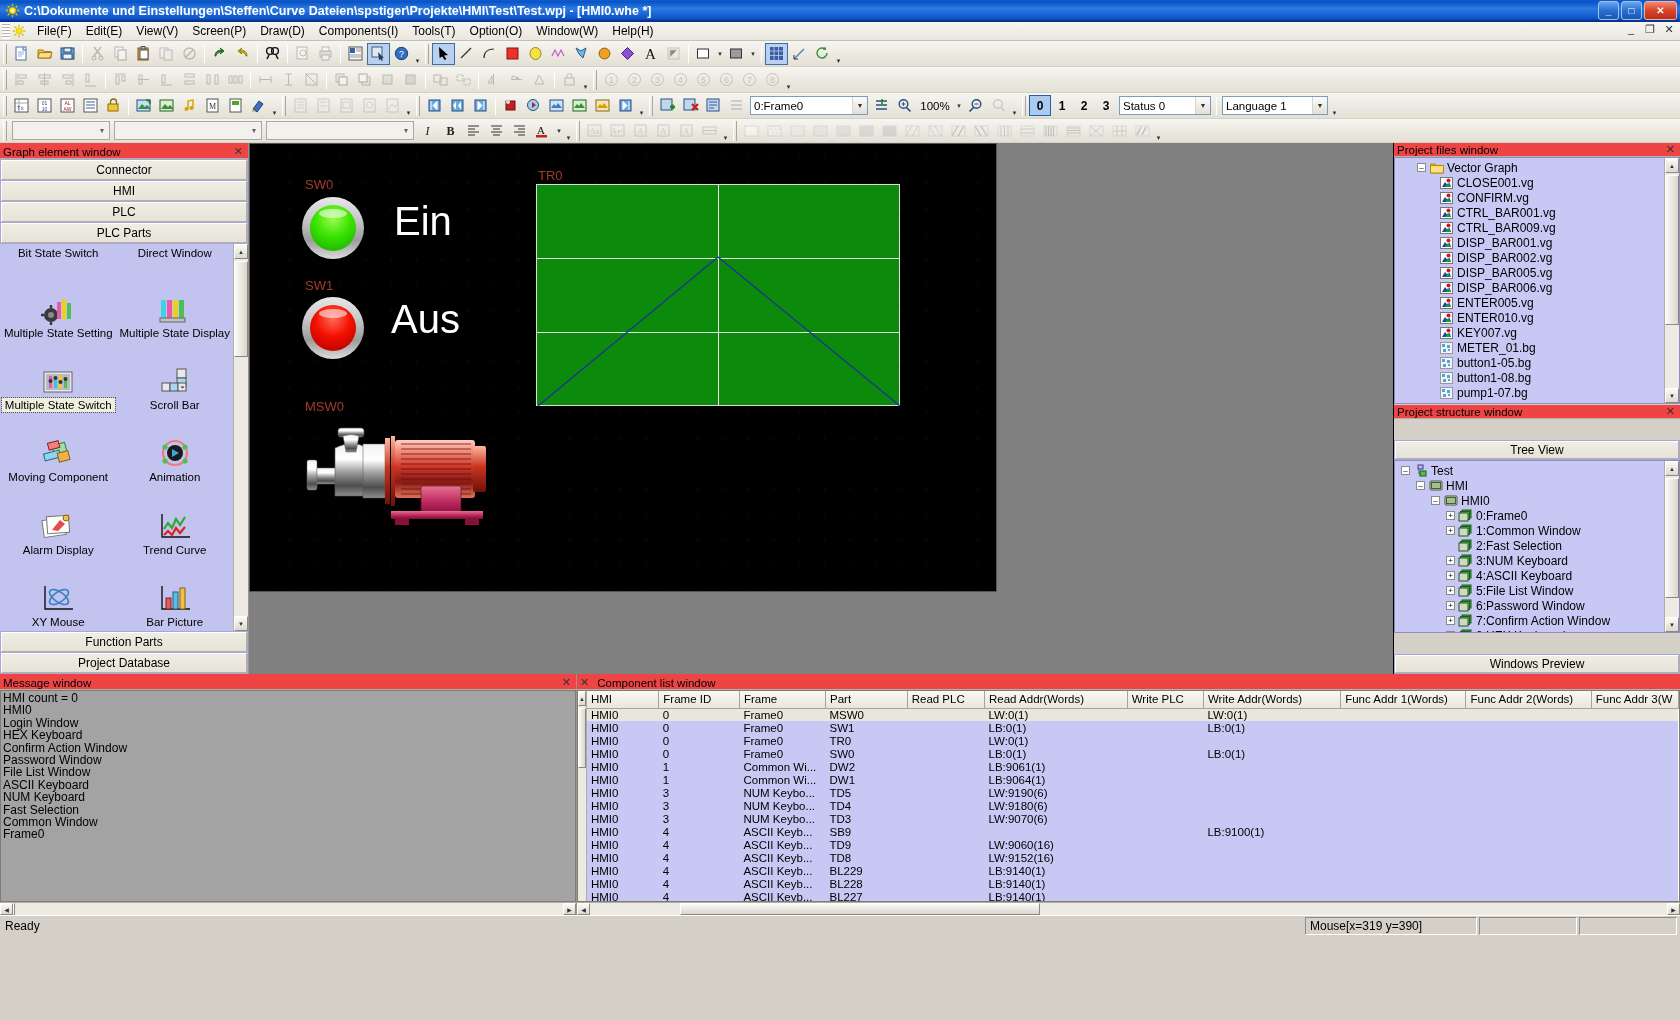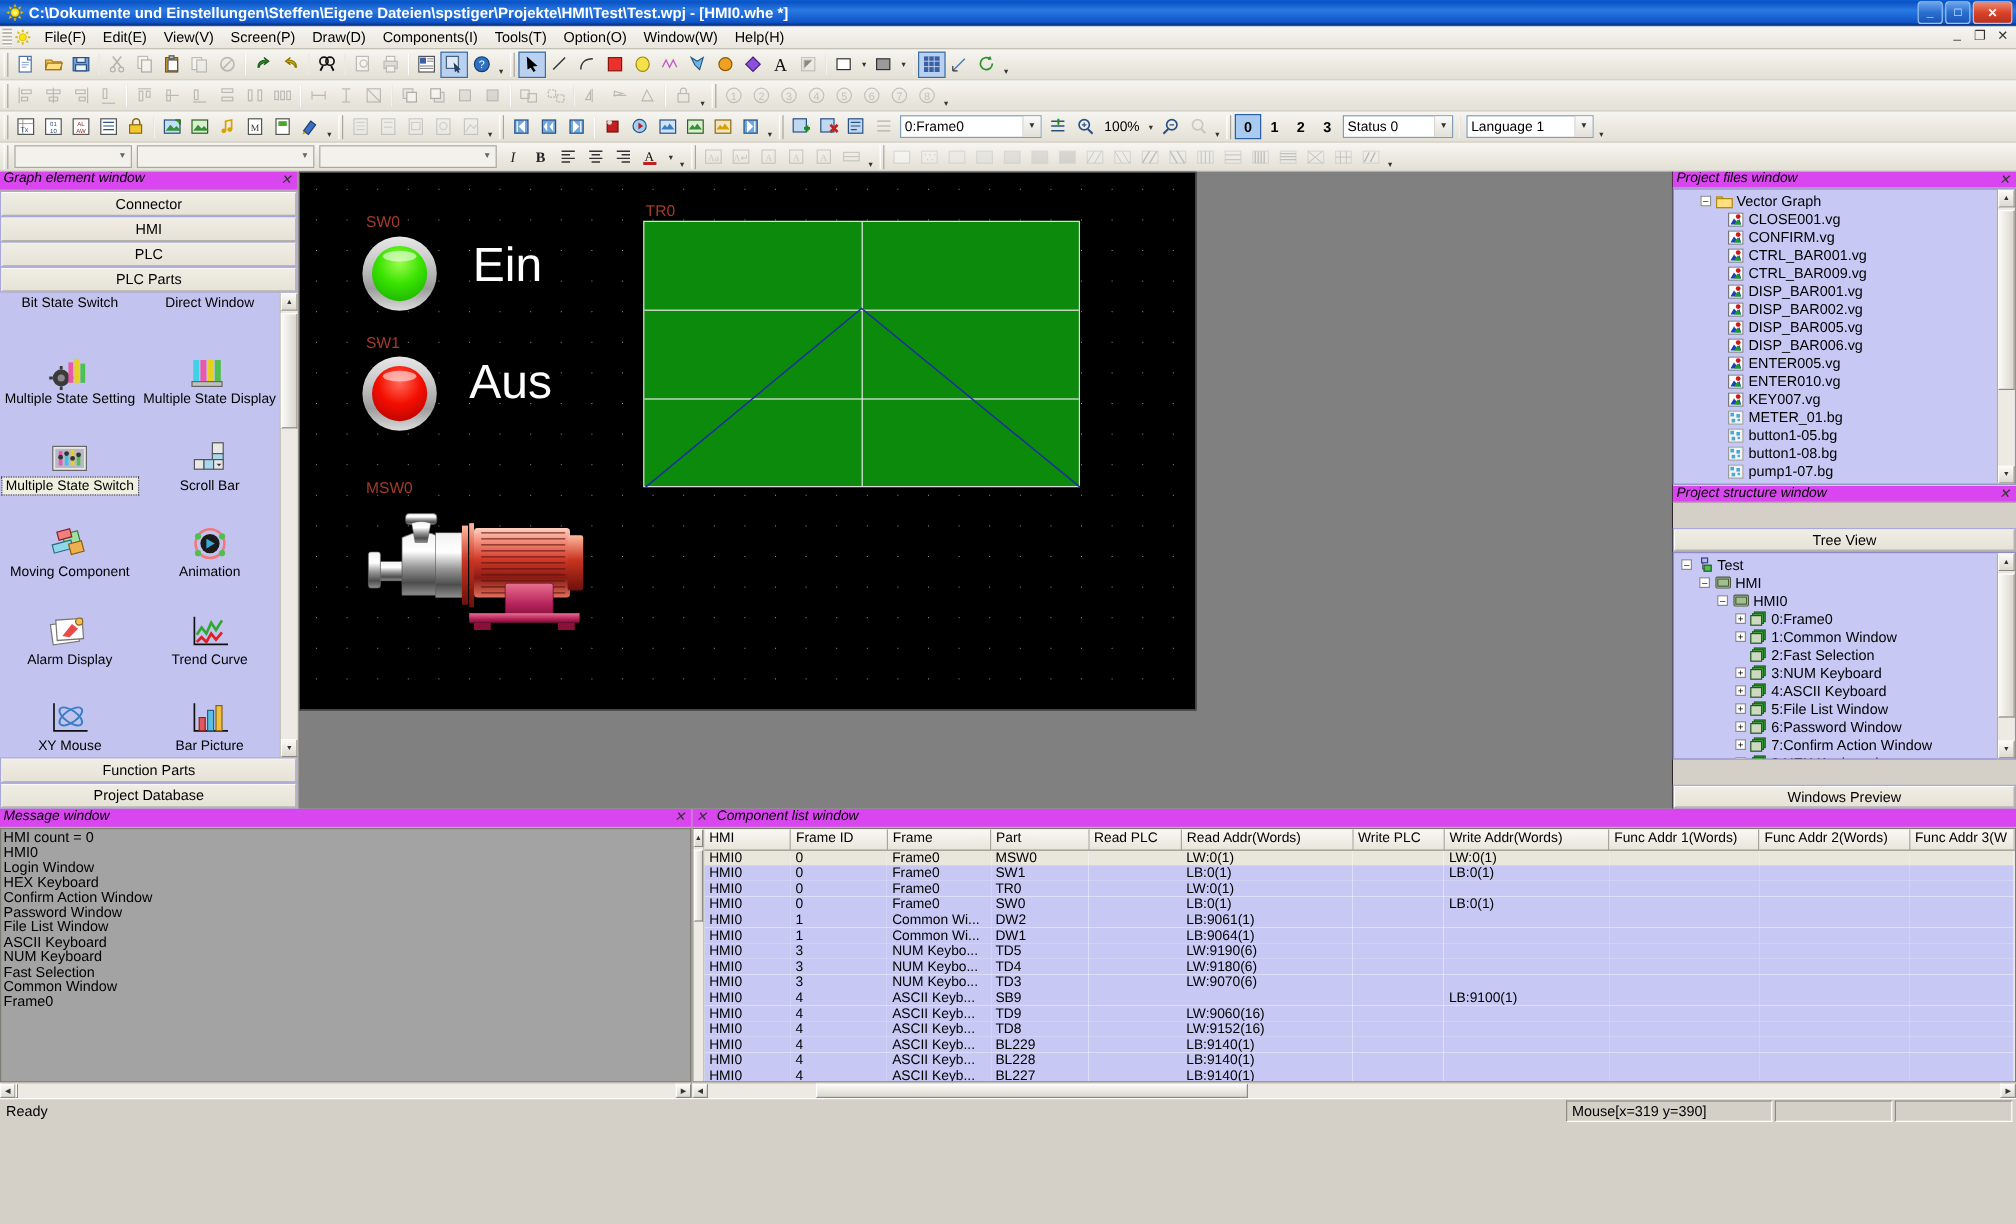--- a/index.html
+++ b/index.html
@@ -81,22 +81,22 @@
   .statebtn.sel{ border:1px solid #2b5fa8; background:#aacbf0; }
   .zoomlabel{ width:38px;text-align:center;font-size:11.5px;}
 
   
   #main{ display:flex; height:531px; width:100%; }
 
   
   #leftpanel{ width:249px; flex:0 0 249px; background:#d4d0c8; display:flex; flex-direction:column;
      border-right:1px solid #9a968c;}
   .panelhdr{
-    height:16px; background:#d946ef; display:flex;align-items:flex-start;
-    font-size:11.5px; padding:0 3px; color:#000; border-bottom:1px solid #b6b1a6;font-style:italic;
+    height:16px; background:#ef4444; display:flex;align-items:flex-end;
+    font-size:11.5px; padding:0 3px; color:#000; border-bottom:1px solid #b6b1a6;
   }
   .panelhdr .x{ margin-left:auto; font-size:11px; padding-right:2px; color:#333; }
   .catbtn{
     height:20px; background:linear-gradient(to bottom,#f0ede4,#e6e2d7);
     border:1px solid #fff; border-right-color:#b5b1a6;border-bottom-color:#b5b1a6;
     display:flex;align-items:center;justify-content:center; font-size:12px; margin-bottom:1px;
     outline:1px solid #a8a8d8;
   }
   #partsarea{ flex:1 1 auto; background:#c3c3f0; display:flex; overflow:hidden; position:relative;}
   #partsgrid{ flex:1 1 auto; display:grid; grid-template-columns:1fr 1fr; padding-top:2px; }
@@ -202,21 +202,21 @@
   <div class="tb-icon">
     <svg width="15" height="15" viewBox="0 0 16 16">
       <g fill="#ffe400" stroke="#c8a800" stroke-width=".6">
         <circle cx="8" cy="8" r="3.6"></circle>
         <path d="M8 0.6l1 2.2-2 0zM8 15.4l-1-2.2 2 0zM0.6 8l2.2-1 0 2zM15.4 8l-2.2 1 0-2z"></path>
         <path d="M2.8 2.8l2.3.9-1.4 1.4zM13.2 13.2l-2.3-.9 1.4-1.4zM13.2 2.8l-.9 2.3-1.4-1.4zM2.8 13.2l.9-2.3 1.4 1.4z"></path>
       </g>
       <circle cx="8" cy="8" r="1.8" fill="#fff8a0"></circle>
     </svg>
   </div>
-  <div class="tb-text">C:\Dokumente und Einstellungen\Steffen\Eigene Dateien\spstiger\Projekte\HMI\Test\Test.wpj - [HMI0.whe *]</div>
+  <div class="tb-text">C:\Dokumente und Einstellungen\Steffen\Curve Dateien\spstiger\Projekte\HMI\Test\Test.wpj - [HMI0.whe *]</div>
   <div class="tb-btns">
     <div class="tbbtn">_</div>
     <div class="tbbtn">□</div>
     <div class="tbbtn close">✕</div>
   </div>
 </div>
 
 <div id="menubar">
   <div class="gripper"></div>
   <div class="tb-icon" style="width:18px">

